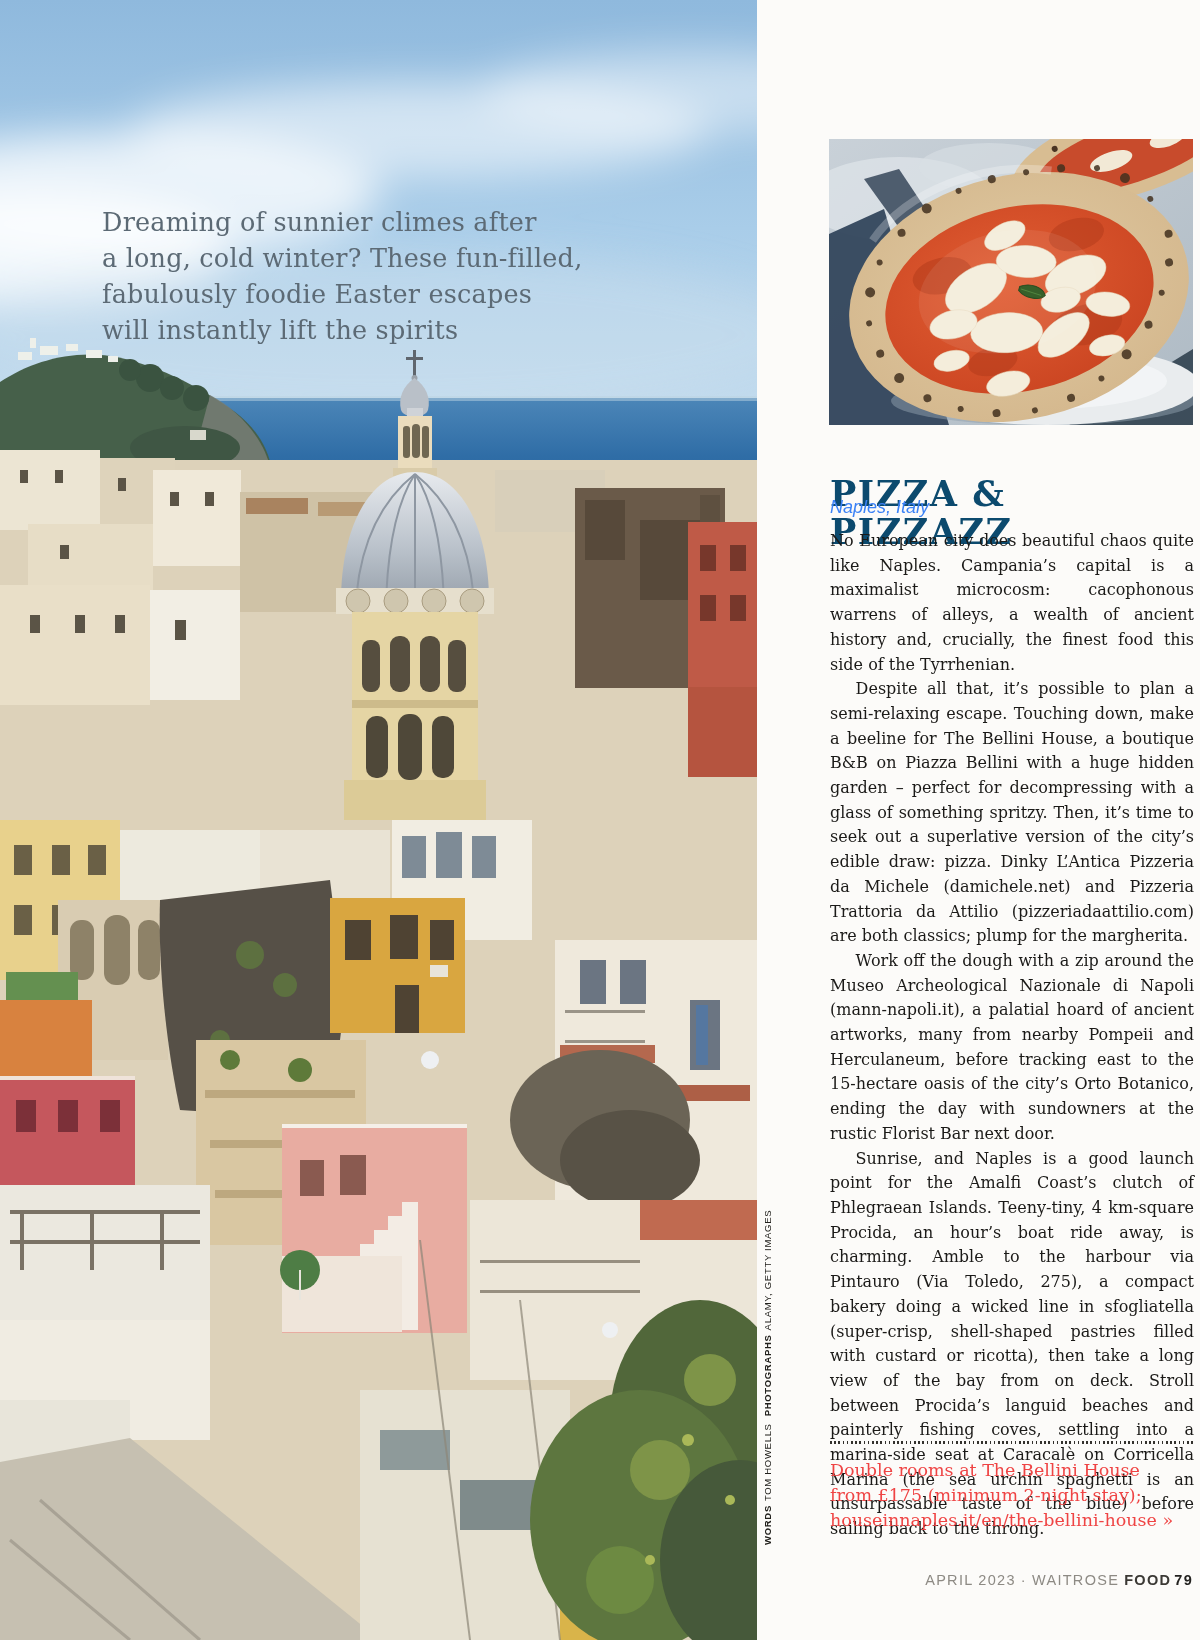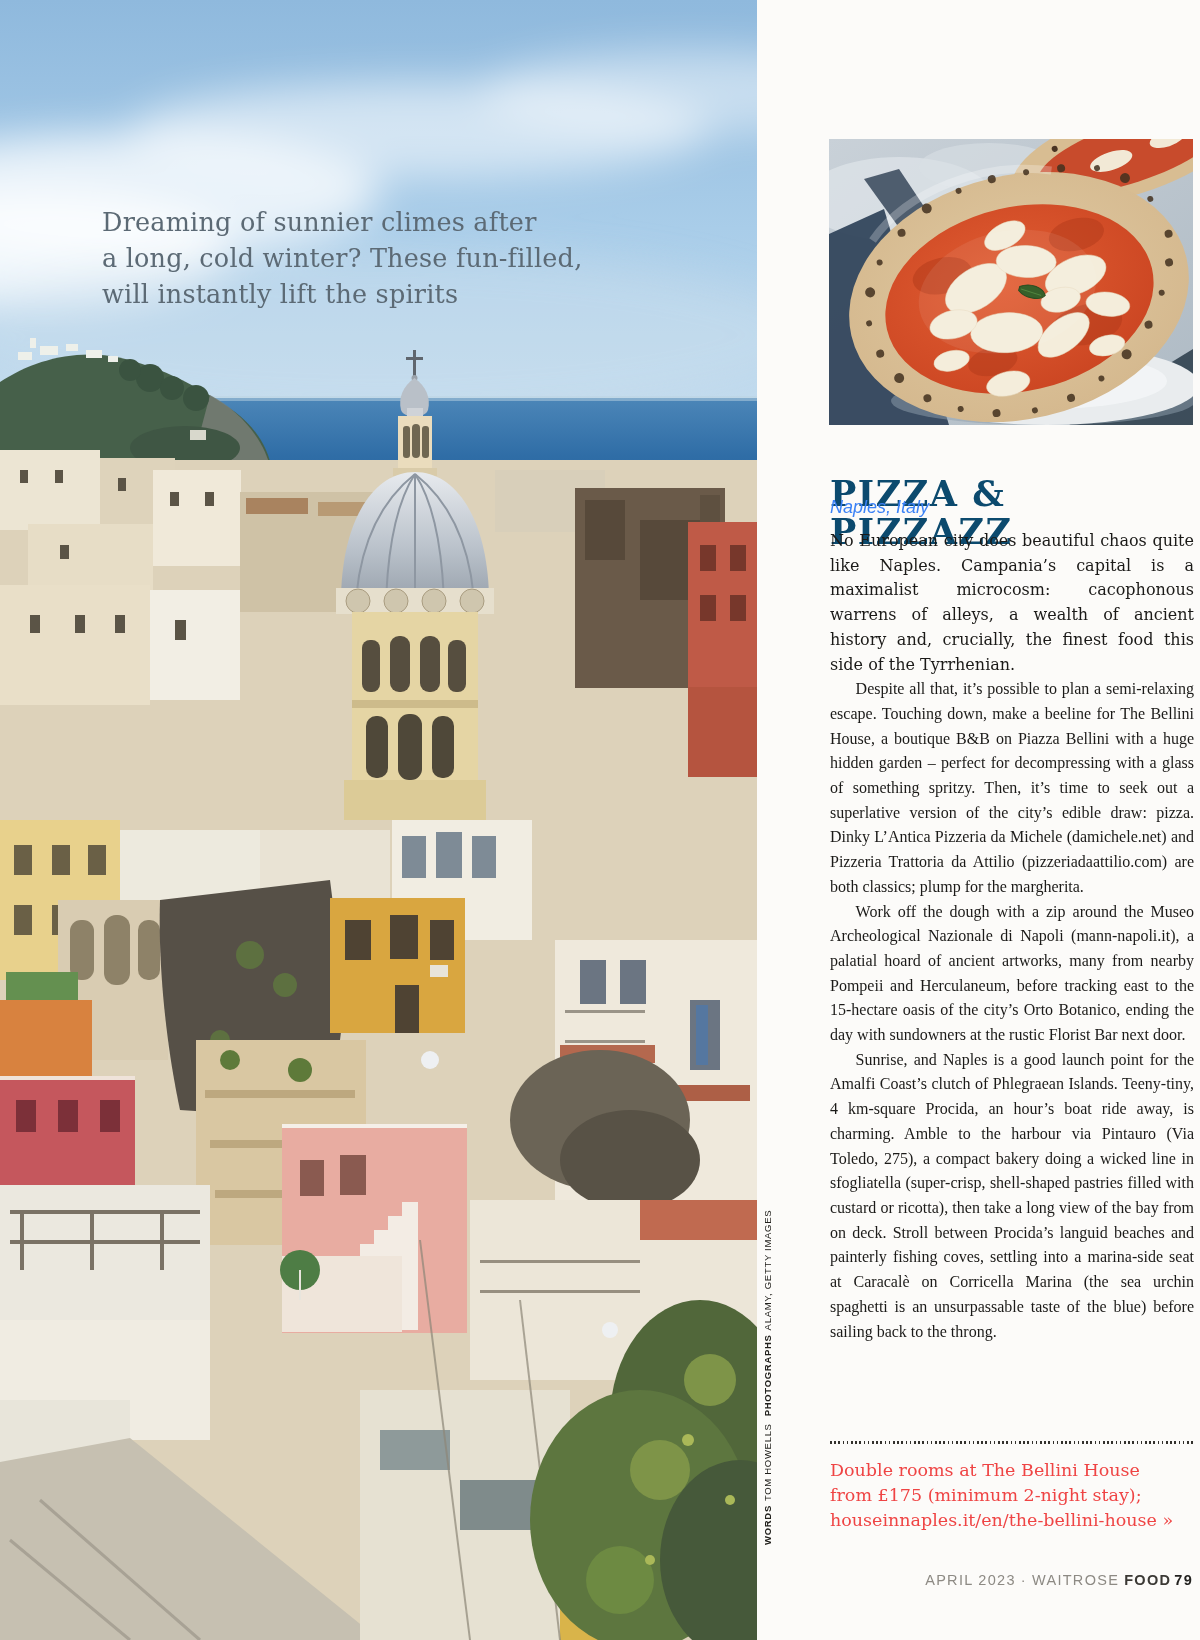--- a/index.html
+++ b/index.html
@@ -13,21 +13,21 @@
          font-size:25.5px;line-height:36px;color:#5c6a75;letter-spacing:.2px;}
   
   .pizza-fig{position:absolute;left:829px;top:139px;width:364px;height:286px;overflow:hidden;}
   .article-title{position:absolute;left:830px;top:452px;width:364px;
          font-size:35px;line-height:38px;font-weight:bold;color:#0c4a6e;letter-spacing:1.5px;}
   .article-location{position:absolute;left:830px;top:497px;width:364px;
          font-family:"Liberation Sans",sans-serif;font-style:italic;font-size:18px;color:#3b82f6;}
   .article-body{position:absolute;left:830px;top:529px;width:364px;
          font-size:16px;line-height:24.7px;color:#1b1a18;text-align:justify;}
   .article-body p{margin:0;}
-  .article-body p + p{text-indent:1.6em;font-family:Liberation Serif, serif;}
+  .article-body p + p{text-indent:1.6em;}
   .dotted-rule{position:absolute;left:830px;top:1441px;width:364px;height:3px;
          background:repeating-linear-gradient(90deg,#33312d 0 1.6px,transparent 1.6px 4.2px);}
   .booking{position:absolute;left:830px;top:1458px;width:364px;
          font-size:17.5px;line-height:25px;color:#ef4444;}
   .page-footer{position:absolute;left:830px;top:1572px;width:363px;text-align:right;
          font-family:"Liberation Sans",sans-serif;font-size:14.5px;letter-spacing:1.3px;color:#8d8a84;
          white-space:nowrap;}
   .page-footer .sep{margin:0 5px;}
   .page-footer .brand-bold{font-weight:bold;color:#3b3935;margin-left:5px;}
   .page-footer .pagenum{font-weight:bold;color:#232220;margin-left:3px;}
@@ -299,20 +299,21 @@
       <circle cx="620" cy="1580" r="34" fill="#6d8a42"></circle>
       <circle cx="688" cy="1440" r="6" fill="#aab858"></circle>
         <circle cx="650" cy="1560" r="5" fill="#aab858"></circle>
       <circle cx="730" cy="1500" r="5" fill="#aab858"></circle>
     </svg>
   </div>
 
   <div class="intro">
     <div>Dreaming of sunnier climes after</div>
     <div>a long, cold winter? These fun-filled,</div>
+    <div>fabulously foodie Easter escapes</div>
     <div>will instantly lift the spirits</div>
   </div>
 
   <div class="pizza-fig">
     <svg width="364" height="286" viewBox="0 0 364 286" role="img">
       <defs>
         <linearGradient id="marble" x1="0" y1="0" x2="1" y2="1">
           <stop offset="0" stop-color="#c9d1d8"></stop>
             <stop offset="1" stop-color="#aebac4"></stop>
         </linearGradient>

